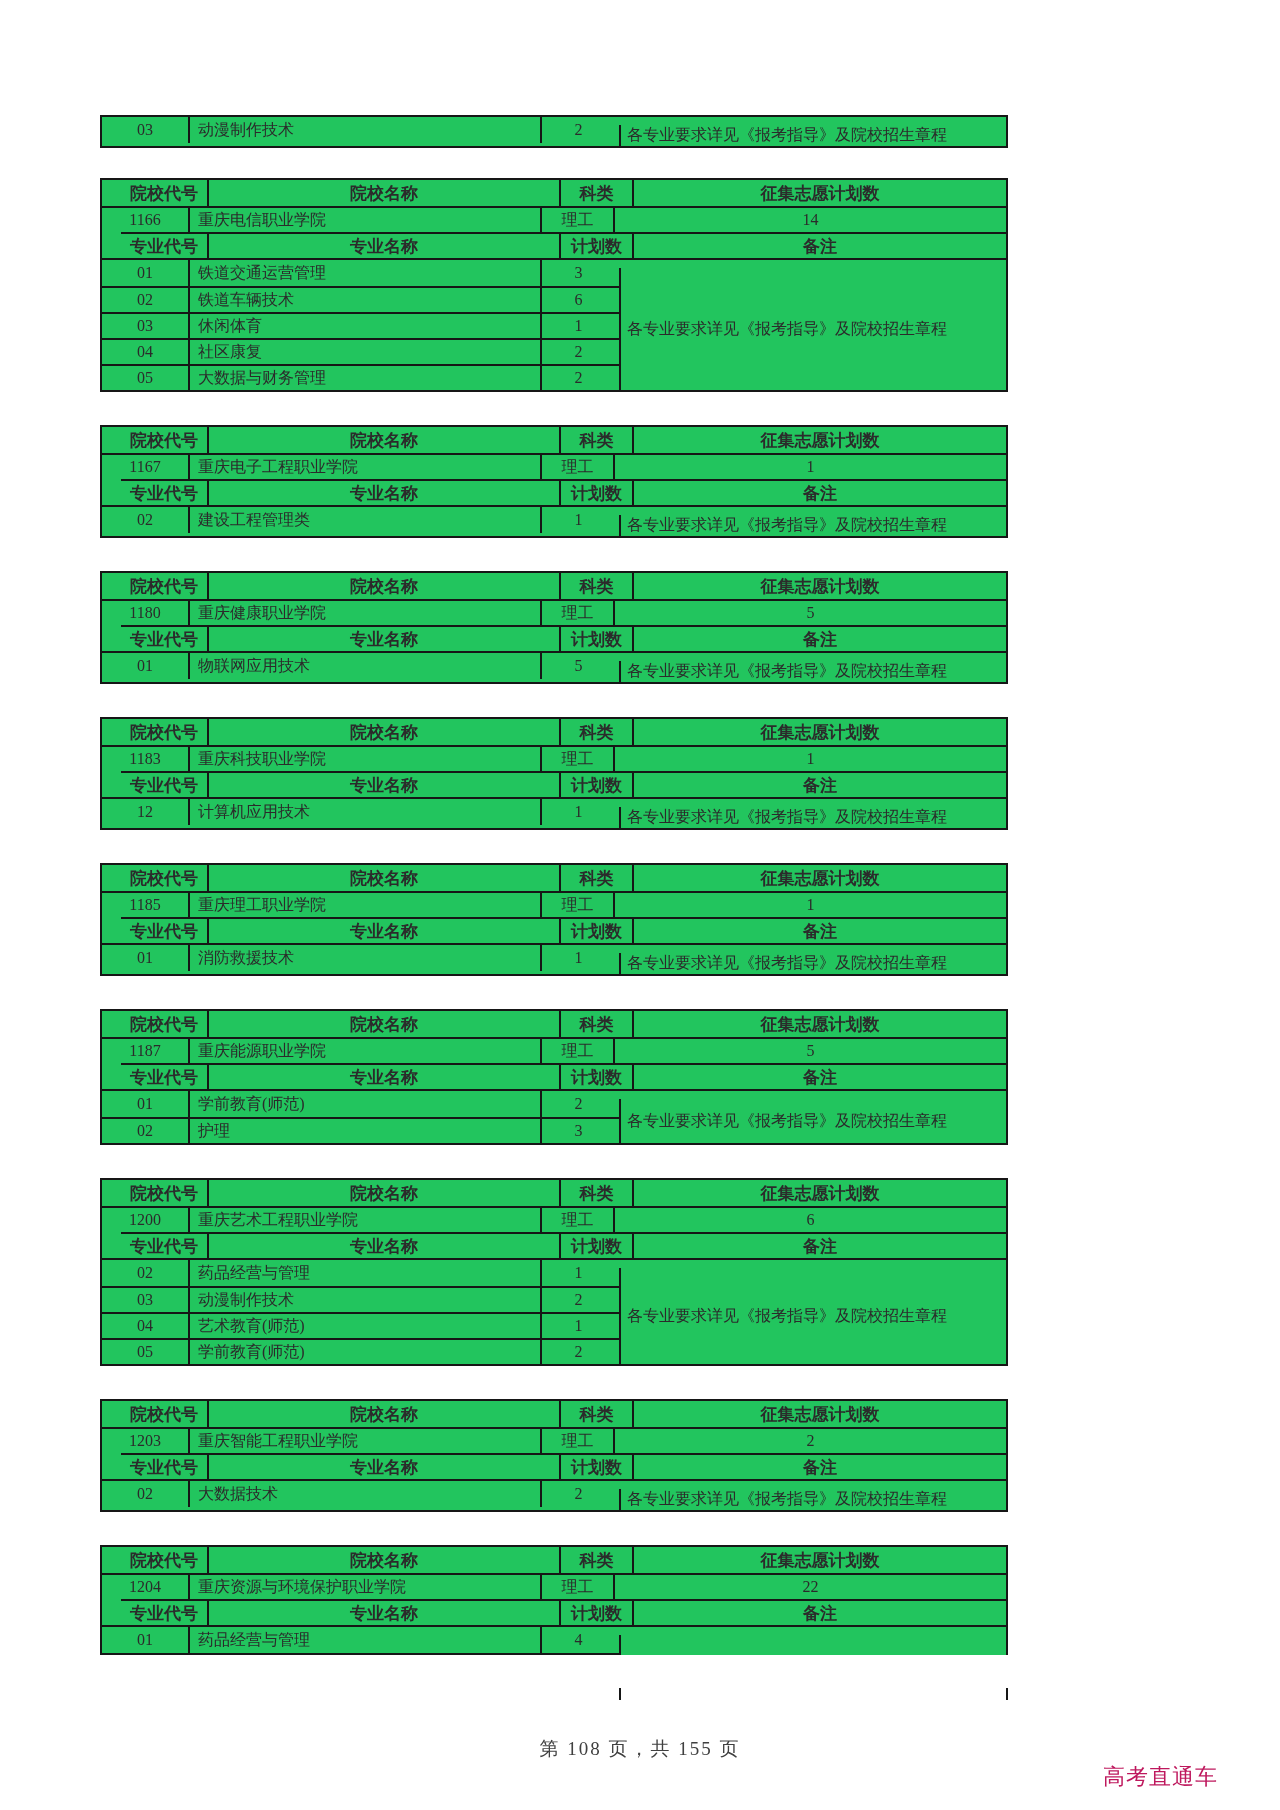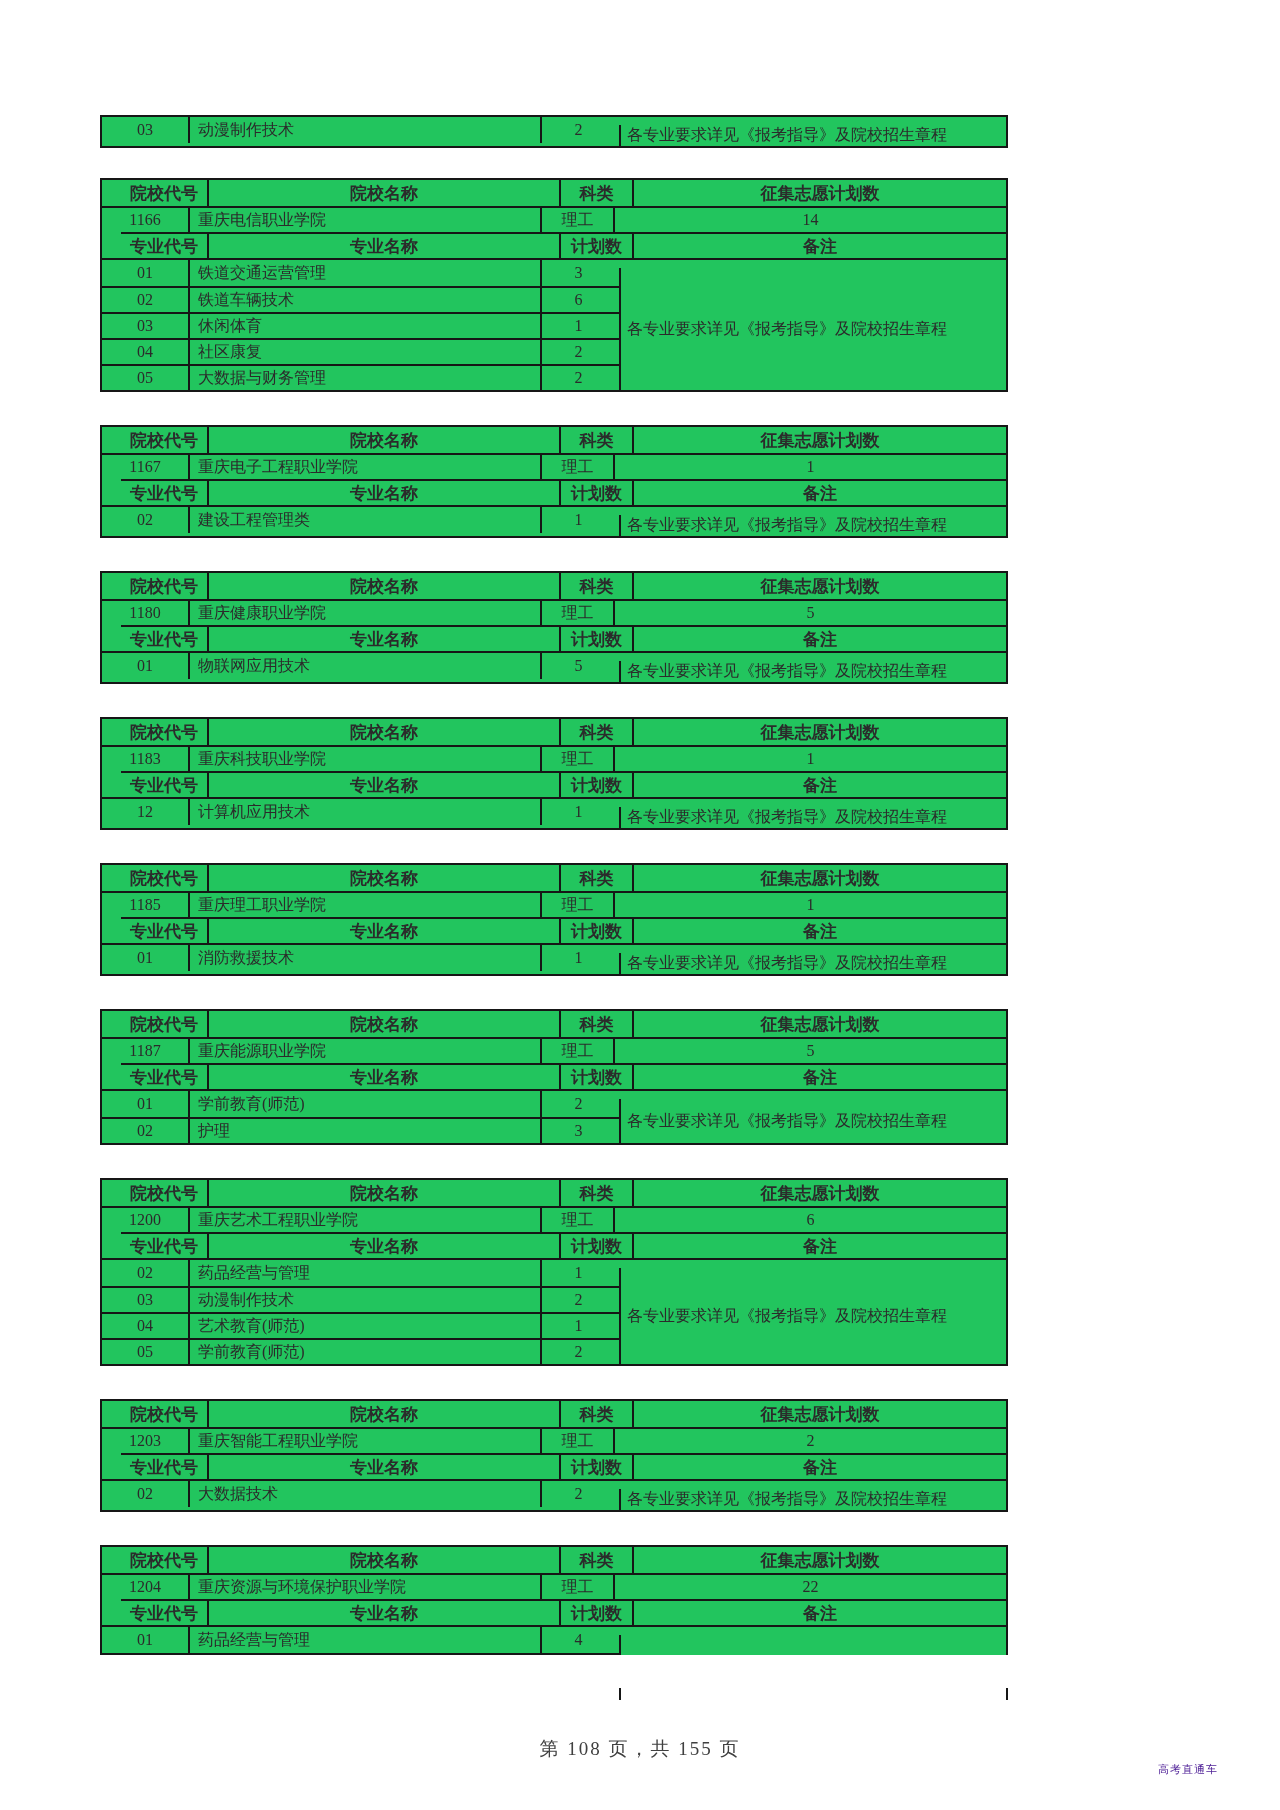--- a/index.html
+++ b/index.html
@@ -37,21 +37,21 @@
   .c3x { width: 73px; flex: none; display: flex; align-items: center; justify-content: center; }
   .remark { flex: 1; border-left: 2px solid #161616;
             display: flex; align-items: center; padding-left: 6px; font-size: 16px; margin-top: 8px; }
 
   .extension { margin-left: 519px; width: 389px; height: 12px;
                border-left: 2px solid #161616; border-right: 2px solid #161616; }
 
   .footer { position: absolute; top: 1736px; left: 0; width: 100%;
             text-align: center; font-size: 19px; color: #404040; letter-spacing: 2px; }
   .watermark { position: absolute; top: 1762px; right: 62px;
-               font-size: 11px; color: #4c1d95; letter-spacing: 1px; }
+               font-size: 22px; color: #be185d; letter-spacing: 1px; }
 </style>
 </head>
 <body>
 
 <div class="doc">
 
   <section class="block orphan">
     <div class="majors">
       <div class="left">
         <div class="mrow">

